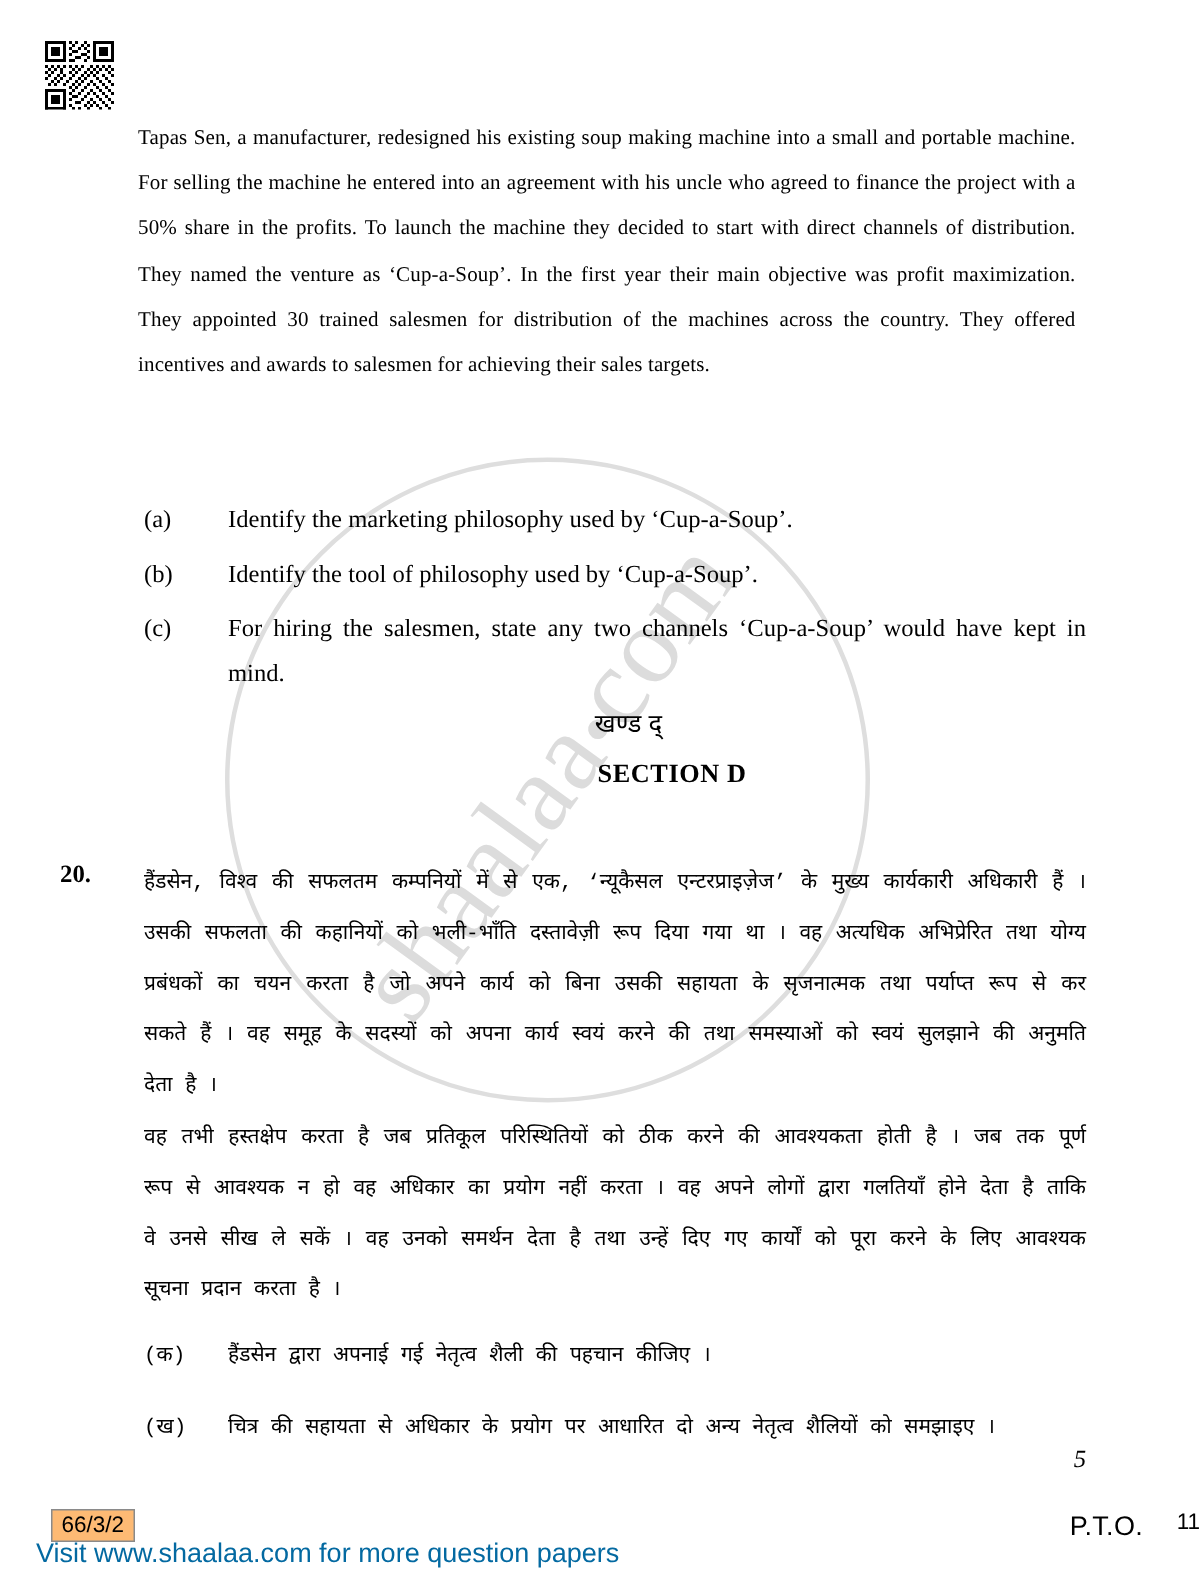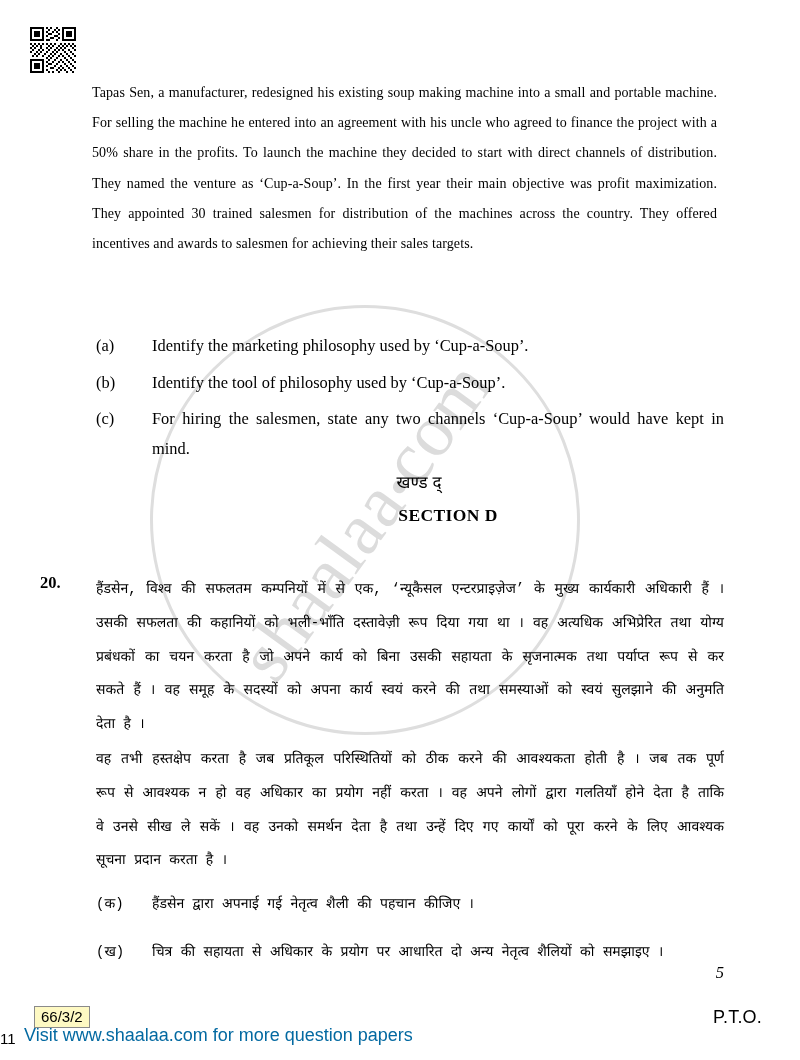--- a/index.html
+++ b/index.html
@@ -190,33 +190,32 @@
 
   
   #paper-code {
     position: absolute;
     left: 34px;
     top: 1006px;
     padding: 1px 6px 2px 6px;
     border: 1px solid #8a8a8a;
     font-family: "Liberation Sans", "DejaVu Sans", sans-serif;
     font-size: 15px;
-    background: #fef9c3;
+    background: #fdba74;
     z-index: 4;
   }
   #page-no {
     position: absolute;
     left: 0;
     width: 800px;
     top: 1006px;
-    text-align: left;
+    text-align: right;
     font-family: "Liberation Sans", "DejaVu Sans", sans-serif;
     font-size: 15px;
     z-index: 3;
-    margin-top: 24px;
   }
   #pto {
     position: absolute;
     right: 38px;
     top: 1007px;
     font-family: "Liberation Sans", "DejaVu Sans", sans-serif;
     font-size: 18px;
     letter-spacing: 0.2px;
   }
   #site-banner {

